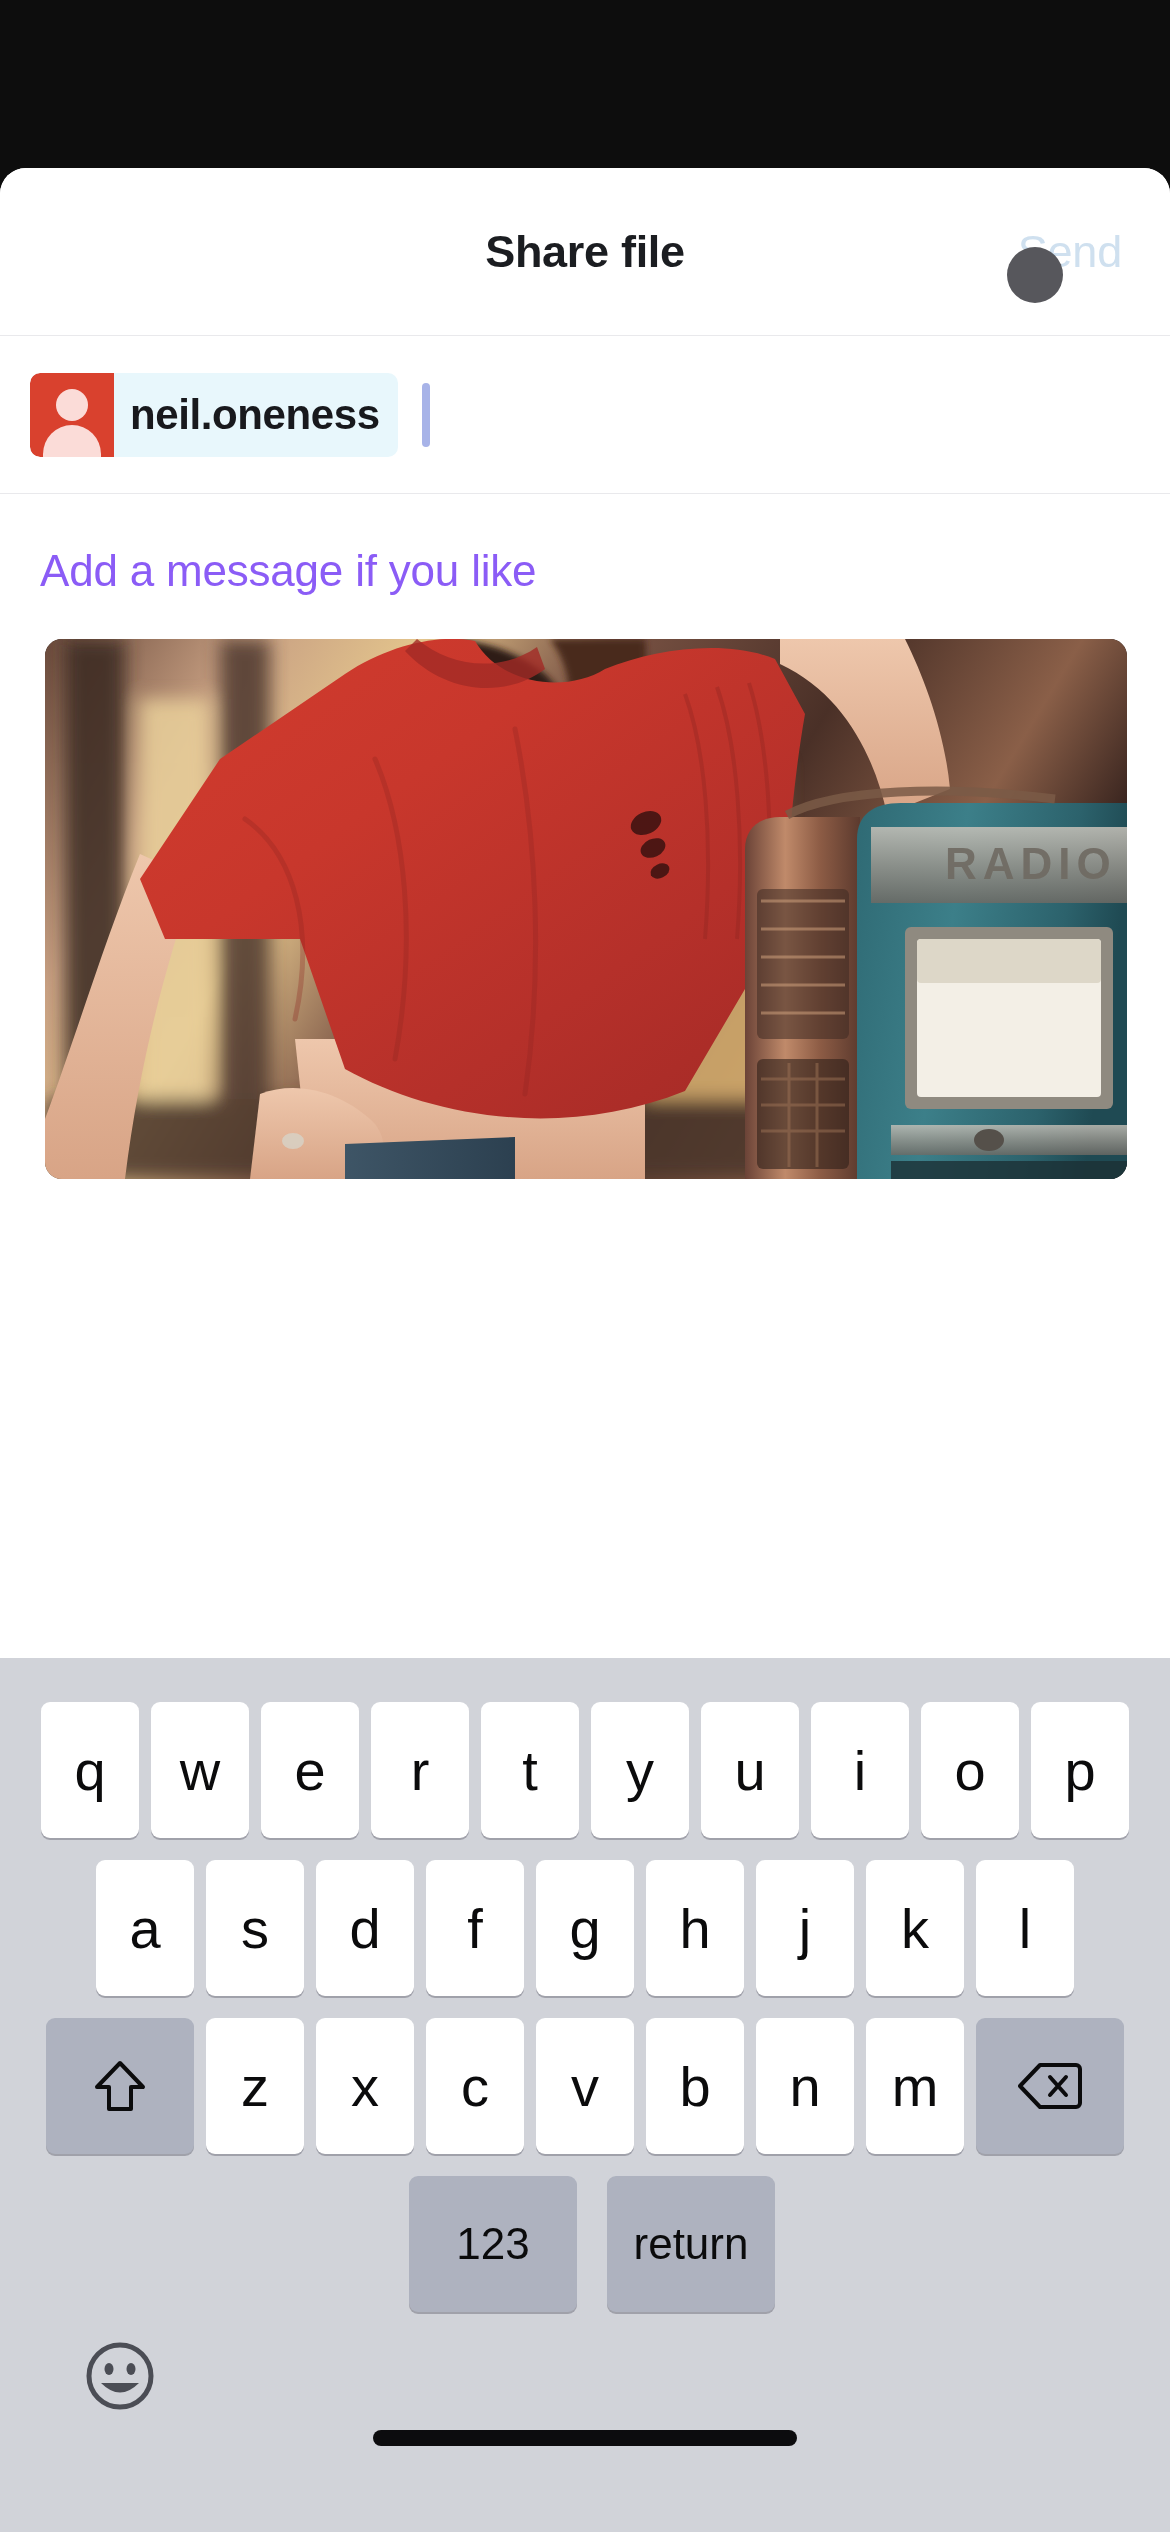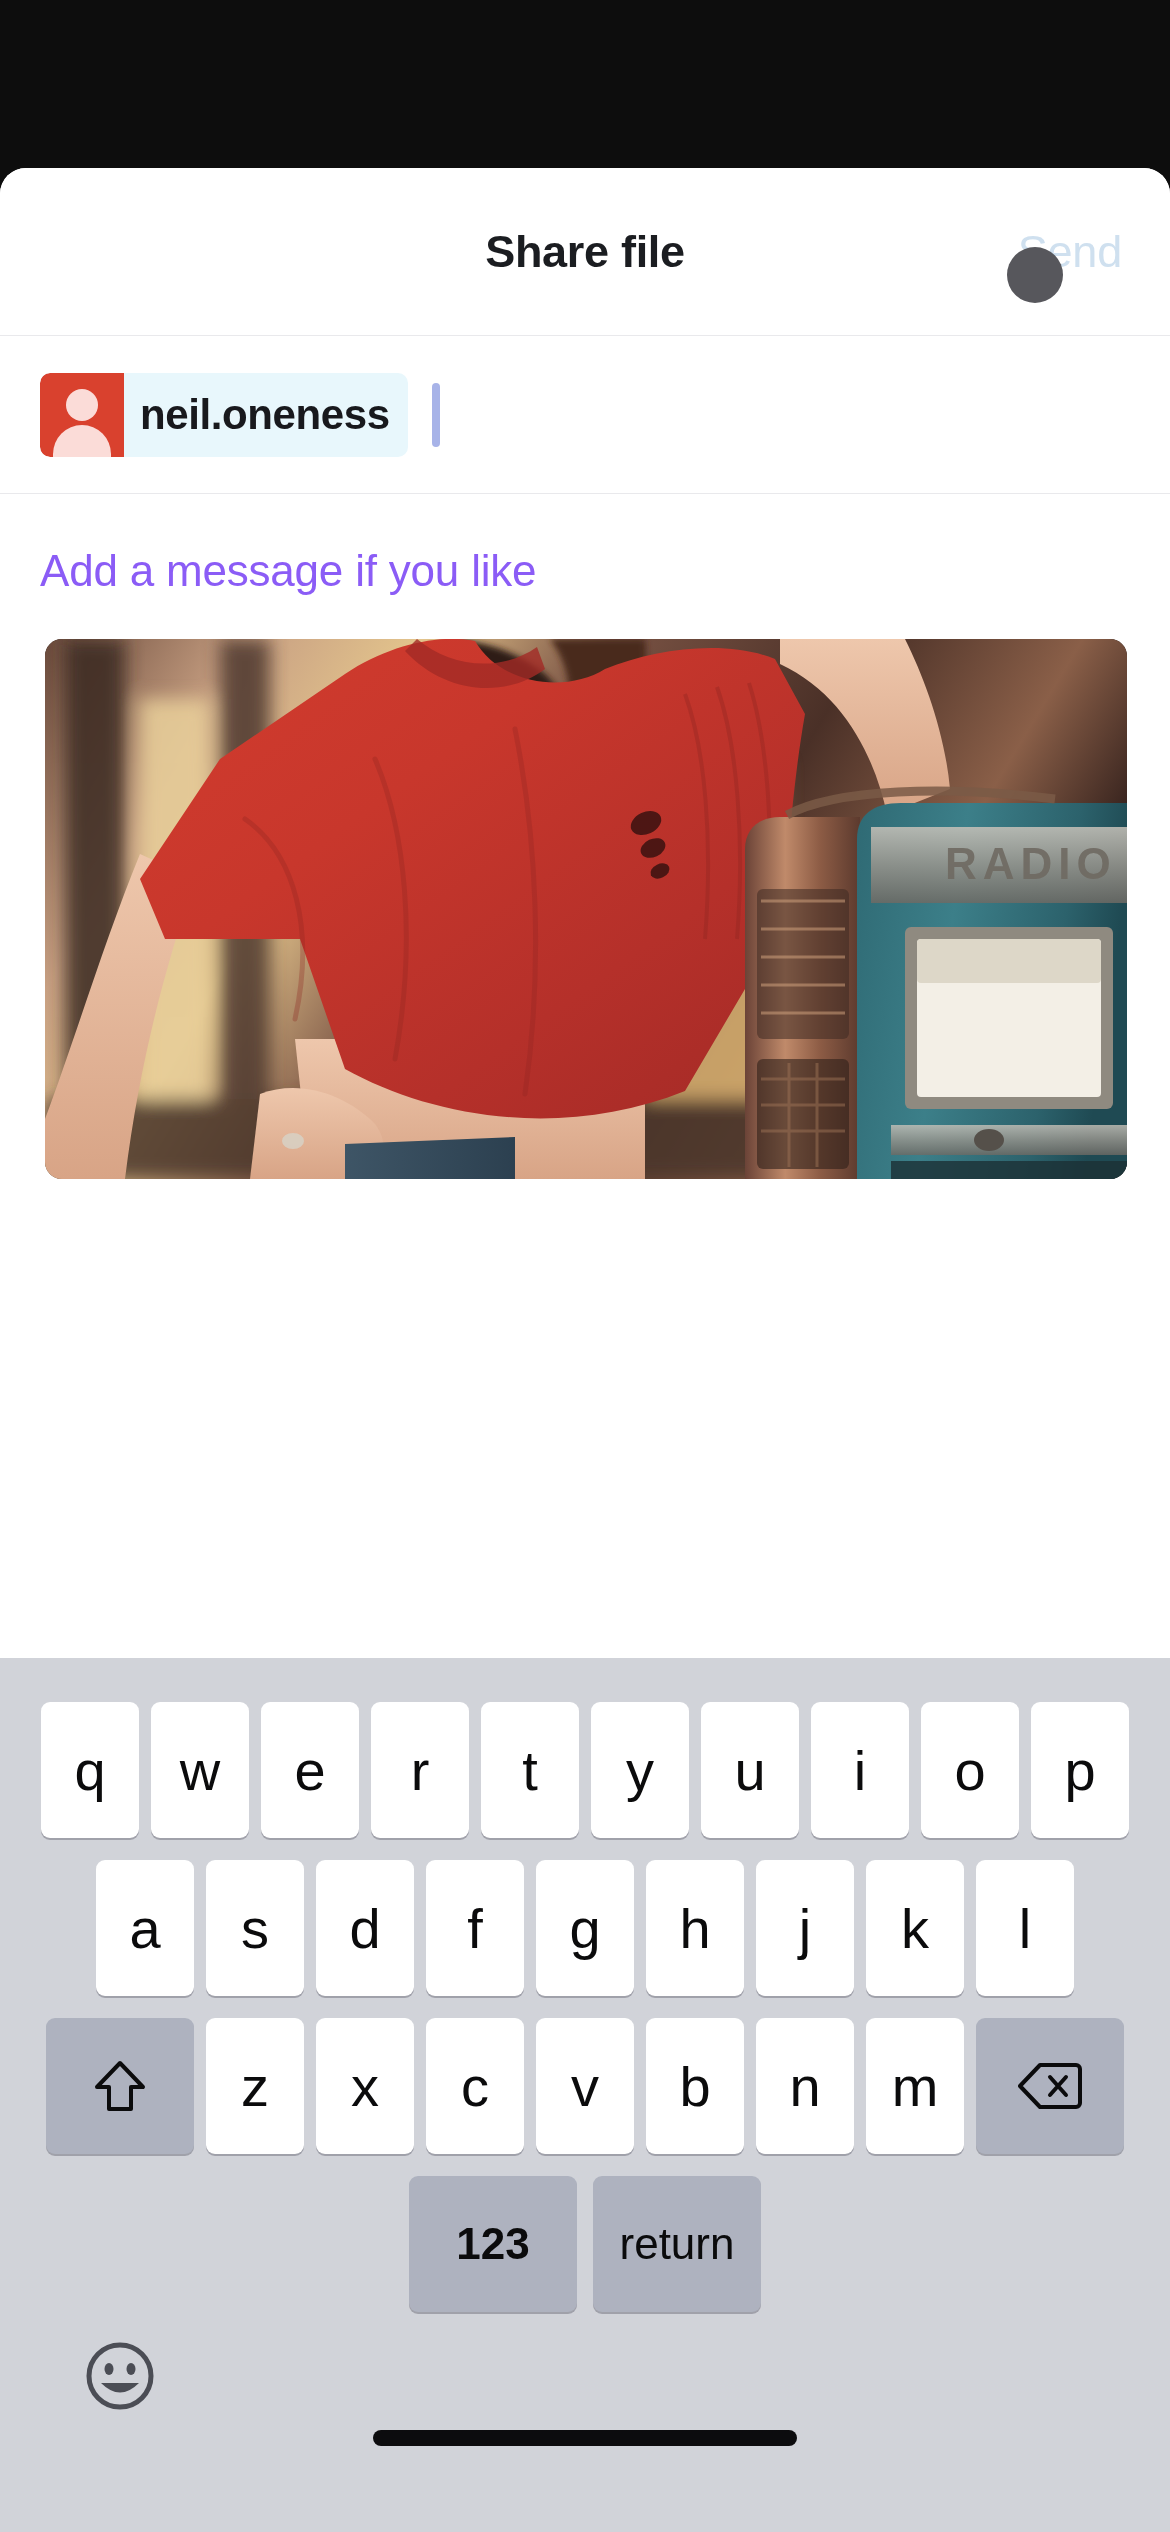--- a/index.html
+++ b/index.html
@@ -68,21 +68,21 @@
     letter-spacing:-0.2px;
     cursor:pointer;
   }
 
   
   .recipients-row {
     position:relative;
     height:158px;
     display:flex;
     align-items:center;
-    padding-left:40px;
+    padding-left:30px;
     border-bottom:1px solid #e9e9ec;
     background:#fff;
   }
   .chip {
     display:flex;
     align-items:center;
     height:84px;
     background:#e8f7fc;
     border-radius:10px;
     overflow:hidden;
@@ -180,21 +180,21 @@
     display:flex;
     align-items:center;
     justify-content:center;
     font-size:56px;
     color:#0b0b0c;
     cursor:pointer;
     user-select:none;
   }
   .key.letter { width:98px; margin:0 6px; }
   .key.wide   { width:148px; margin:0 6px; background:#aeb2bf; box-shadow:0 2px 0 rgba(100,100,112,0.45); }
-  .key.numkey { width:168px; margin:0 8px; background:#aeb2bf; font-size:44px;font-weight:bold; }
+  .key.numkey { width:168px; margin:0 22px; background:#aeb2bf; font-size:44px; }
   .key.space  { width:618px; margin:0 8px; font-size:44px; }
   .key.return { width:168px; margin:0 8px; background:#aeb2bf; font-size:44px; }
 
   .kb-row.r2 { padding-left:0; }
   .kb-row.r2 .key.letter { margin:0 6px; }
 
   .key svg { display:block; }
 
   .kb-bottom {
     position:relative;

